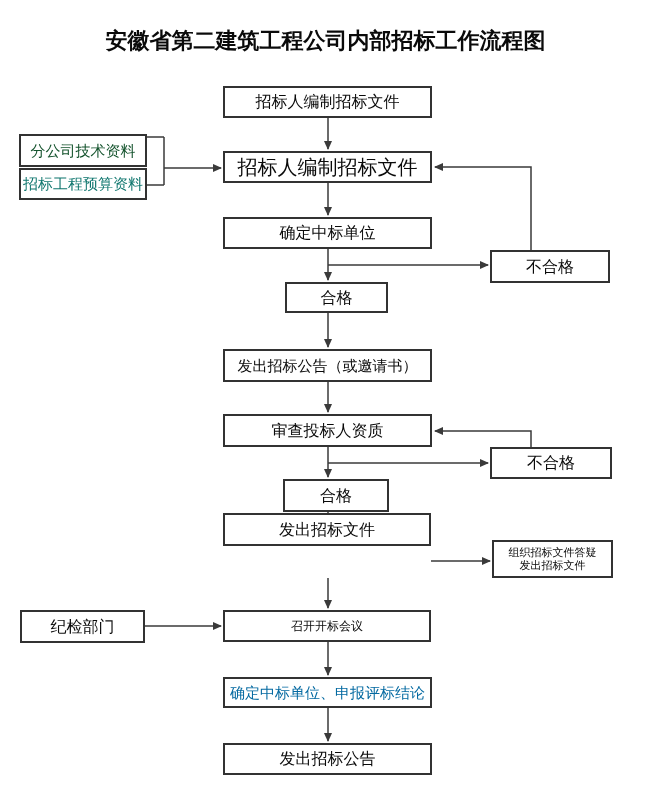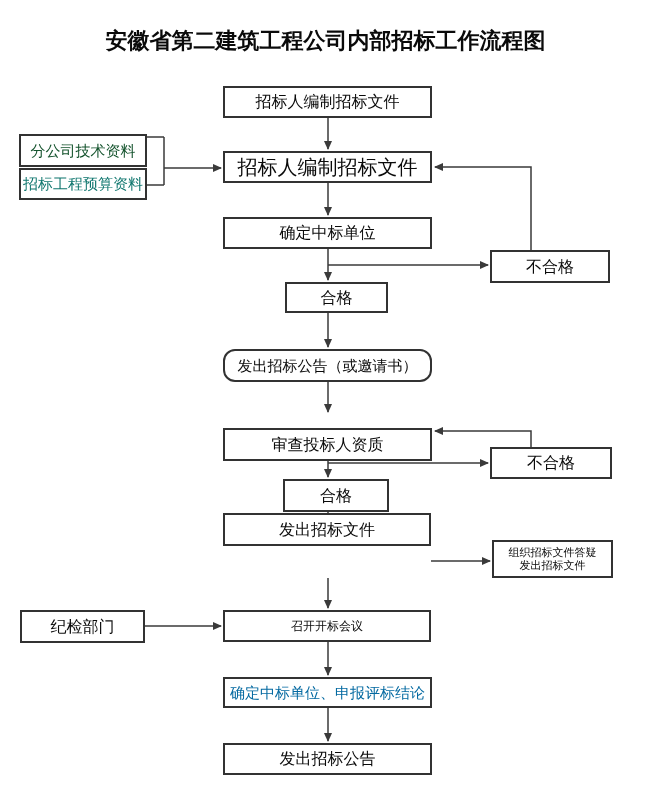--- a/index.html
+++ b/index.html
@@ -83,22 +83,22 @@
       <polyline points="328,708 328,741" fill="none" stroke="#3a3a3a" stroke-width="1.5" marker-end="url(#arrow)"></polyline>
     </svg>
   <div id="nodes">
       <div class="node" style="left: 223px; top: 86px; width: 209px; height: 32px; font-size: 16px; border-color: rgb(50, 50, 50); color: rgb(10, 10, 10);">招标人编制招标文件</div>
       <div class="node" style="left: 19px; top: 120px; width: 128px; height: 33px; font-size: 15px; border-color: rgb(50, 50, 50); color: #14532d; margin-top: 14px;">分公司技术资料</div>
       <div class="node" style="left: 19px; top: 168px; width: 128px; height: 32px; font-size: 15px; border-color: rgb(50, 50, 50); color: #0f766e;">招标工程预算资料</div>
       <div class="node" style="left: 223px; top: 151px; width: 209px; height: 32px; font-size: 20px; border-color: rgb(50, 50, 50); color: rgb(10, 10, 10);">招标人编制招标文件</div>
       <div class="node" style="left: 223px; top: 217px; width: 209px; height: 32px; font-size: 16px; border-color: rgb(50, 50, 50); color: rgb(10, 10, 10);">确定中标单位</div>
       <div class="node" style="left: 490px; top: 250px; width: 120px; height: 33px; font-size: 16px; border-color: rgb(50, 50, 50); color: rgb(10, 10, 10);">不合格</div>
       <div class="node" style="left: 285px; top: 282px; width: 103px; height: 31px; font-size: 16px; border-color: rgb(50, 50, 50); color: rgb(10, 10, 10);">合格</div>
-      <div class="node" style="left: 223px; top: 349px; width: 209px; height: 33px; font-size: 15px; border-color: rgb(50, 50, 50); color: rgb(10, 10, 10); border-radius: 12px;">发出招标公告（或邀请书）</div>
-      <div class="node" style="left: 223px; top: 414px; width: 209px; height: 33px; font-size: 16px; border-color: rgb(50, 50, 50); color: rgb(10, 10, 10); margin-top: 14px;">审查投标人资质</div>
+      <div class="node" style="left: 223px; top: 349px; width: 209px; height: 33px; font-size: 15px; border-color: rgb(50, 50, 50); color: rgb(10, 10, 10);">发出招标公告（或邀请书）</div>
+      <div class="node" style="left: 223px; top: 414px; width: 209px; height: 33px; font-size: 16px; border-color: rgb(50, 50, 50); color: rgb(10, 10, 10);">审查投标人资质</div>
       <div class="node" style="left: 490px; top: 447px; width: 122px; height: 32px; font-size: 16px; border-color: rgb(50, 50, 50); color: rgb(10, 10, 10);">不合格</div>
       <div class="node" style="left: 283px; top: 479px; width: 106px; height: 33px; font-size: 16px; border-color: rgb(50, 50, 50); color: rgb(10, 10, 10);">合格</div>
       <div class="node" style="left: 223px; top: 513px; width: 208px; height: 33px; font-size: 16px; border-color: rgb(50, 50, 50); color: rgb(10, 10, 10);">发出招标文件</div>
       <div class="node" style="left: 492px; top: 540px; width: 121px; height: 38px; font-size: 11px; border-color: rgb(50, 50, 50); color: rgb(10, 10, 10);">组织招标文件答疑
 发出招标文件</div>
       <div class="node" style="left: 20px; top: 610px; width: 125px; height: 33px; font-size: 16px; border-color: rgb(50, 50, 50); color: rgb(10, 10, 10);">纪检部门</div>
       <div class="node" style="left: 223px; top: 610px; width: 208px; height: 32px; font-size: 12px; border-color: rgb(50, 50, 50); color: rgb(10, 10, 10);">召开开标会议</div>
       <div class="node" style="left: 223px; top: 677px; width: 209px; height: 31px; font-size: 15px; border-color: rgb(50, 50, 50); color: #0369a1;">确定中标单位、申报评标结论</div>
       <div class="node" style="left: 223px; top: 743px; width: 209px; height: 32px; font-size: 16px; border-color: rgb(50, 50, 50); color: rgb(10, 10, 10);">发出招标公告</div>
     </div>

